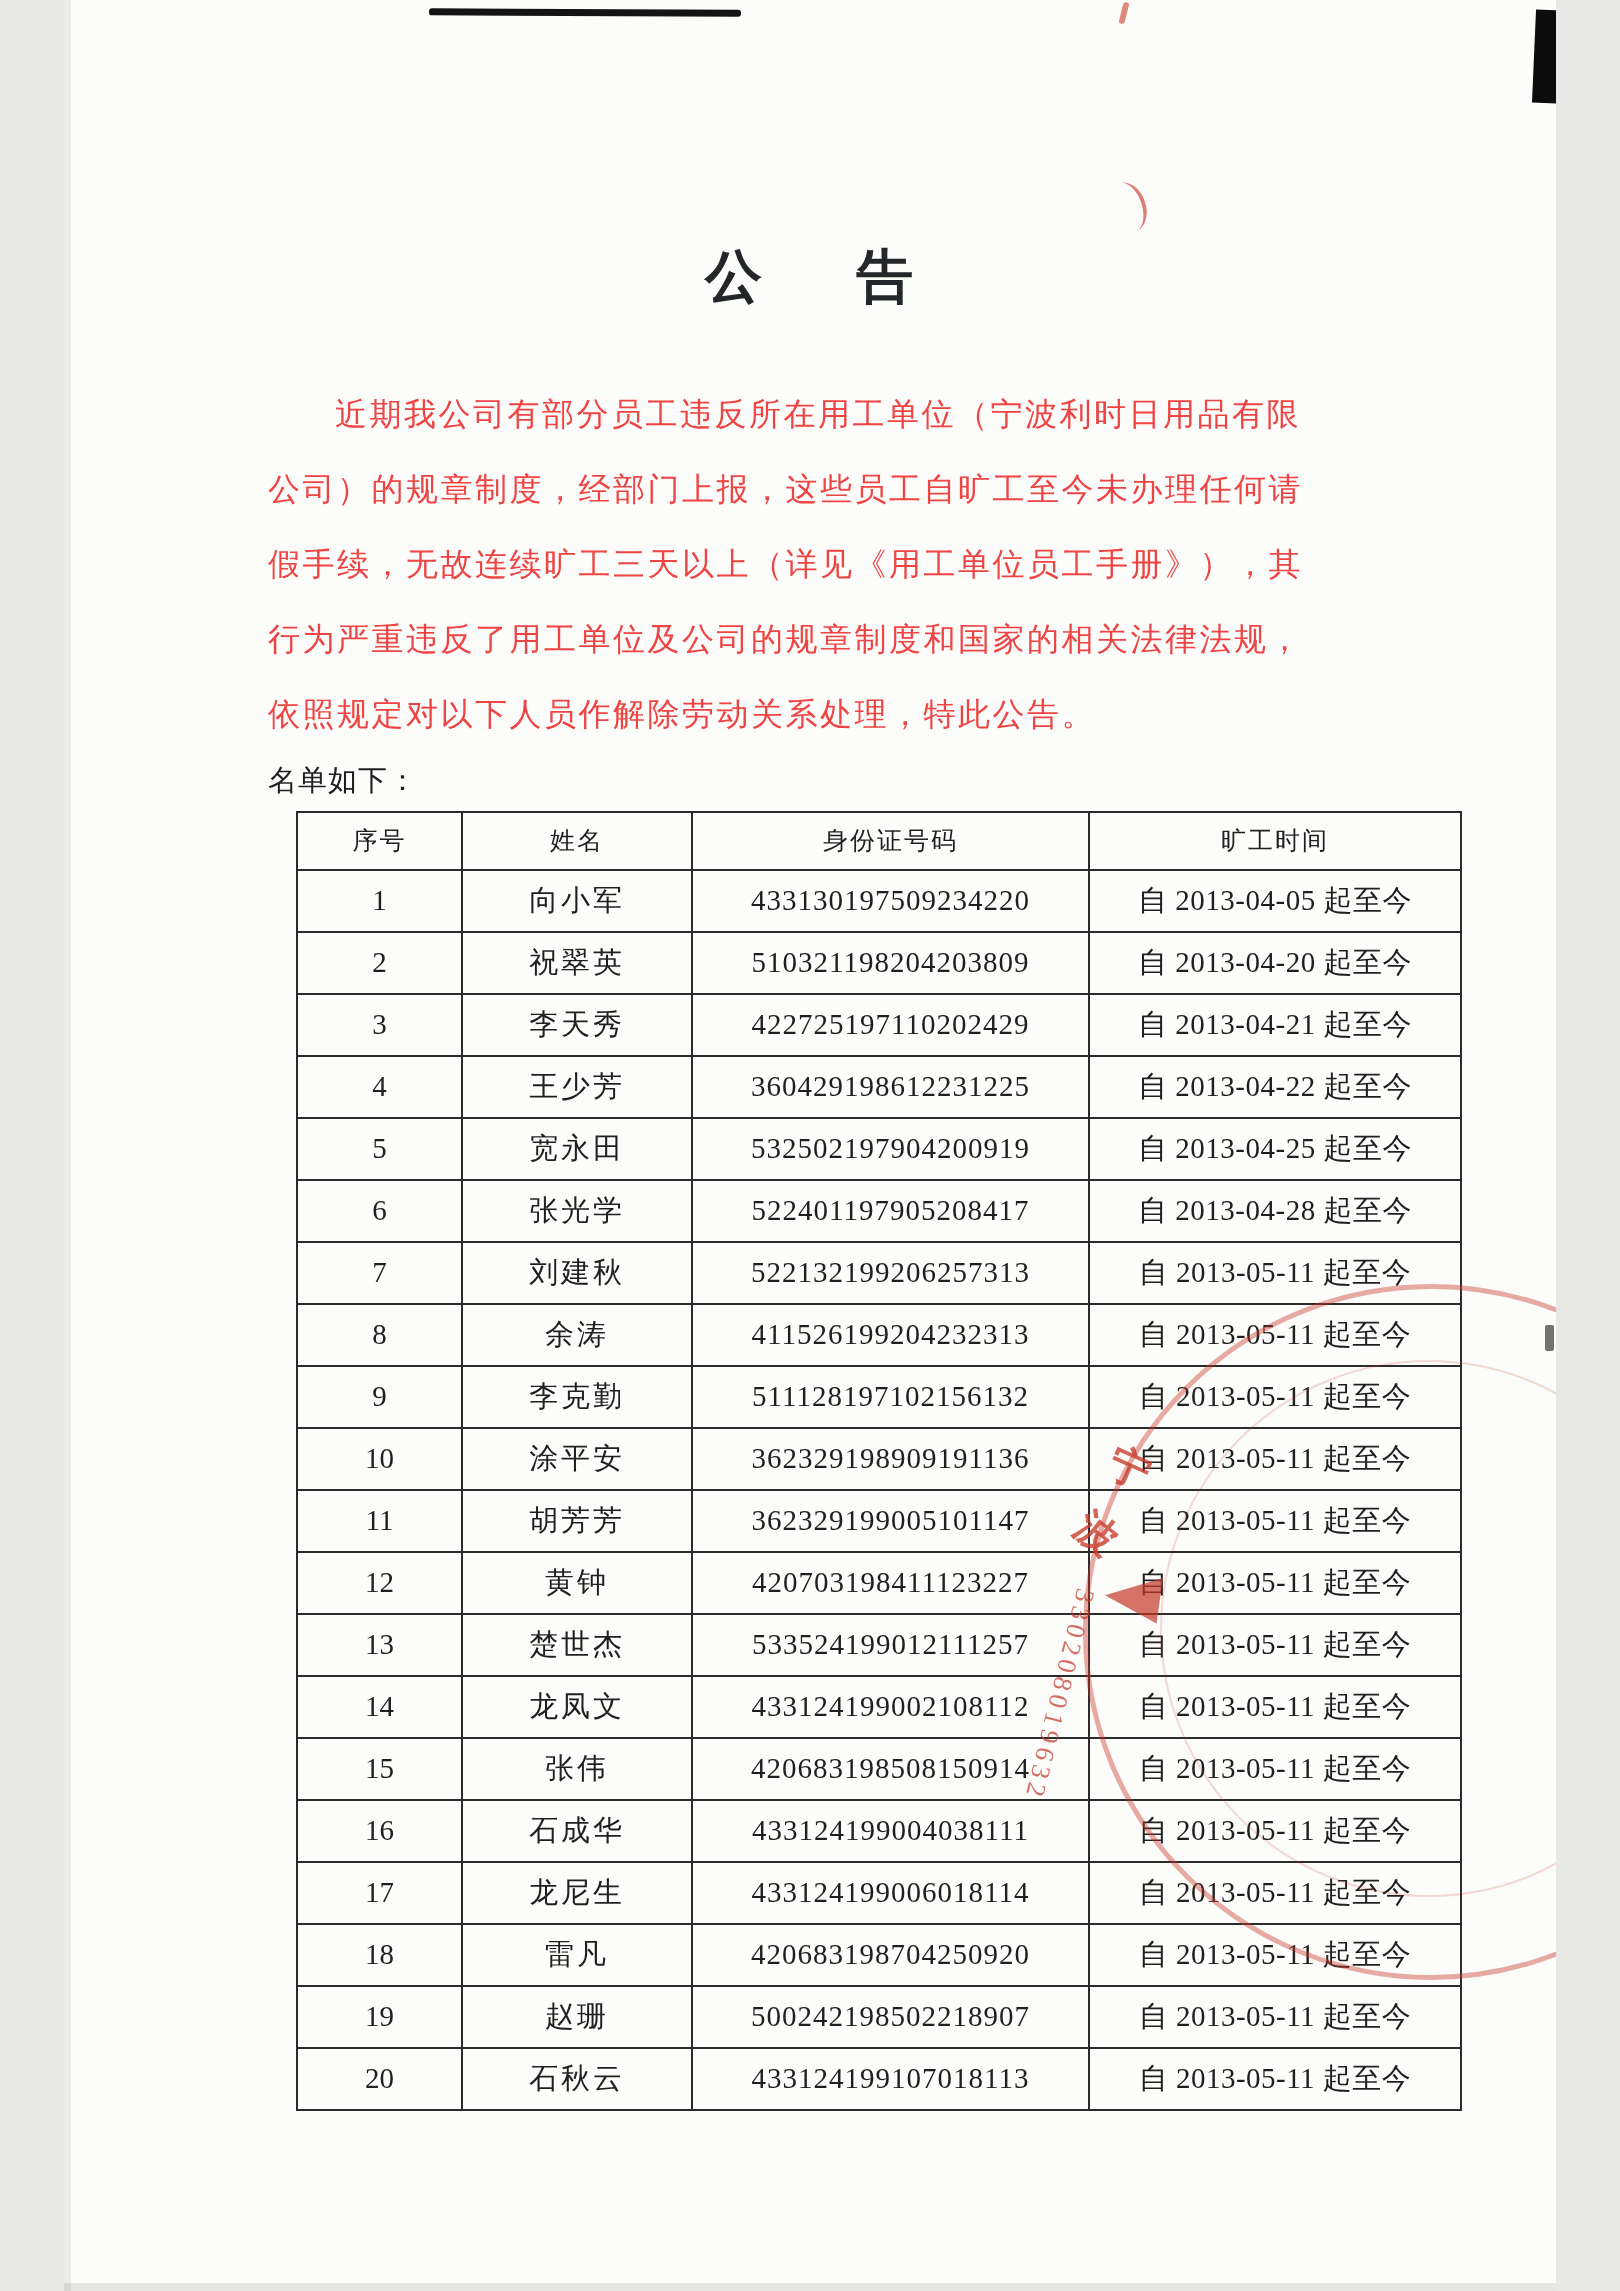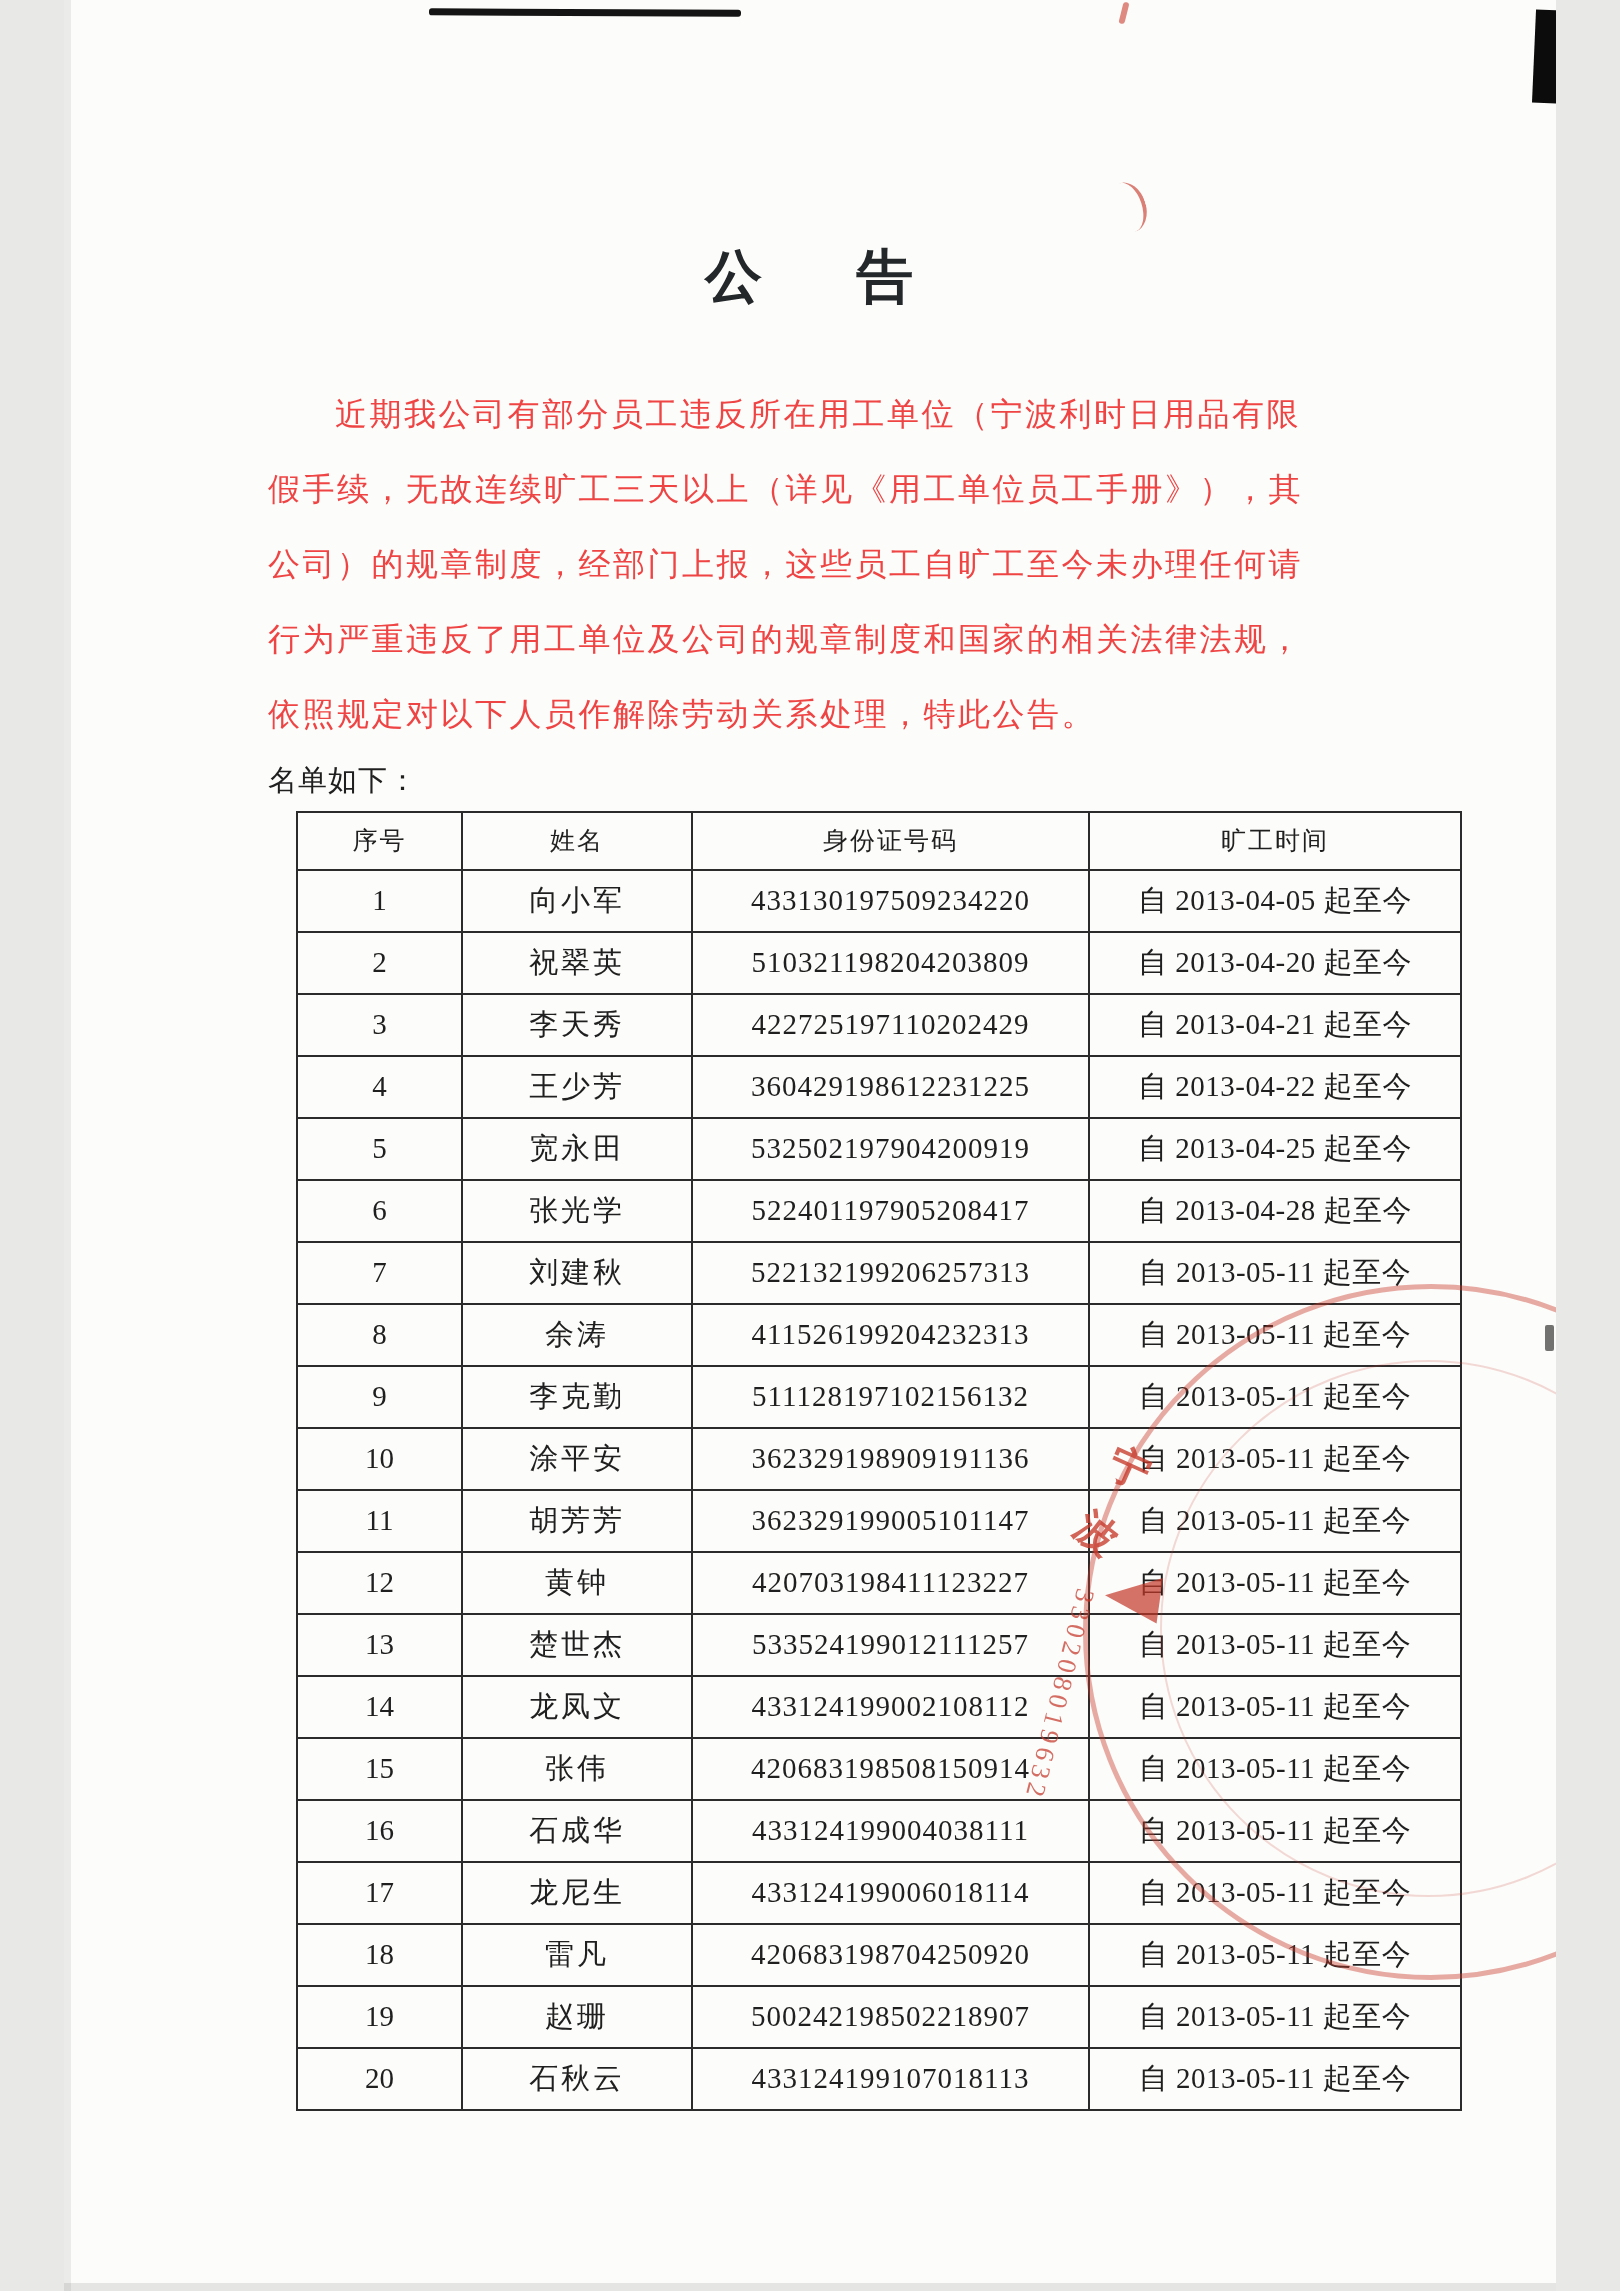--- a/index.html
+++ b/index.html
@@ -133,22 +133,22 @@
   <div class="artifact mark-right-mid"></div>
   <div class="artifact edge-left"></div>
   <div class="artifact edge-bottom"></div>
   <div class="artifact red-squiggle"></div>
   <div class="artifact red-tick"></div>
 
   <h1 class="title">公 告</h1>
 
   <div class="body-text">
     <div class="p-line first">近期我公司有部分员工违反所在用工单位（宁波利时日用品有限</div>
+    <div class="p-line">公司）的规章制度，经部门上报，这些员工自旷工至今未办理任何请</div>
     <div class="p-line">假手续，无故连续旷工三天以上（详见《用工单位员工手册》），其</div>
-    <div class="p-line">公司）的规章制度，经部门上报，这些员工自旷工至今未办理任何请</div>
     <div class="p-line">行为严重违反了用工单位及公司的规章制度和国家的相关法律法规，</div>
     <div class="p-line">依照规定对以下人员作解除劳动关系处理，特此公告。</div>
   </div>
 
   <div class="list-label">名单如下：</div>
 
   <table class="roster">
     <colgroup>
       <col class="c-no">
         <col class="c-name">

